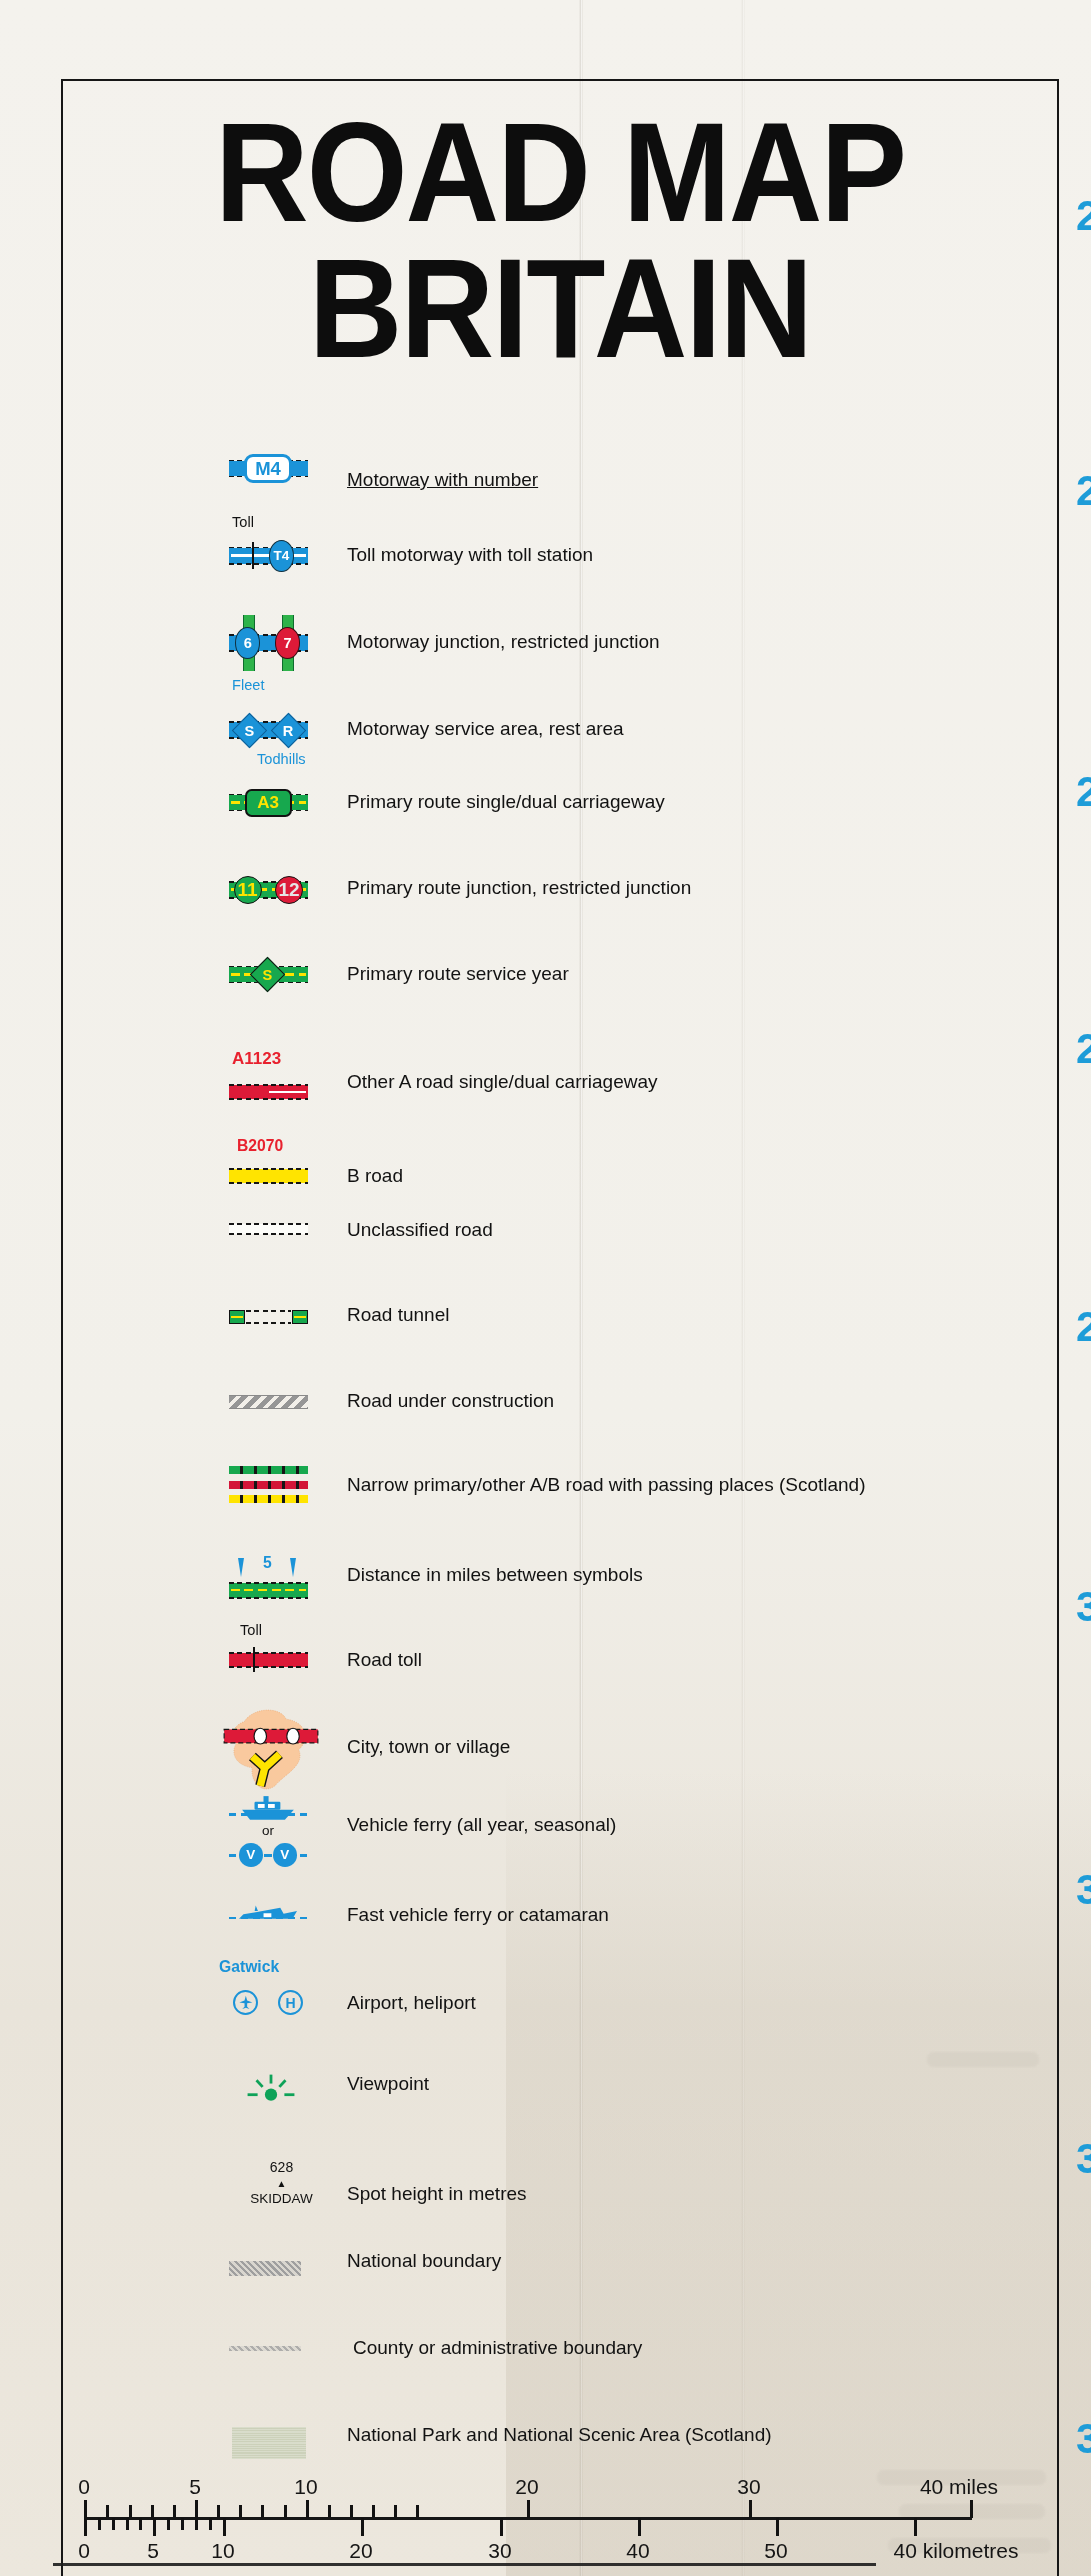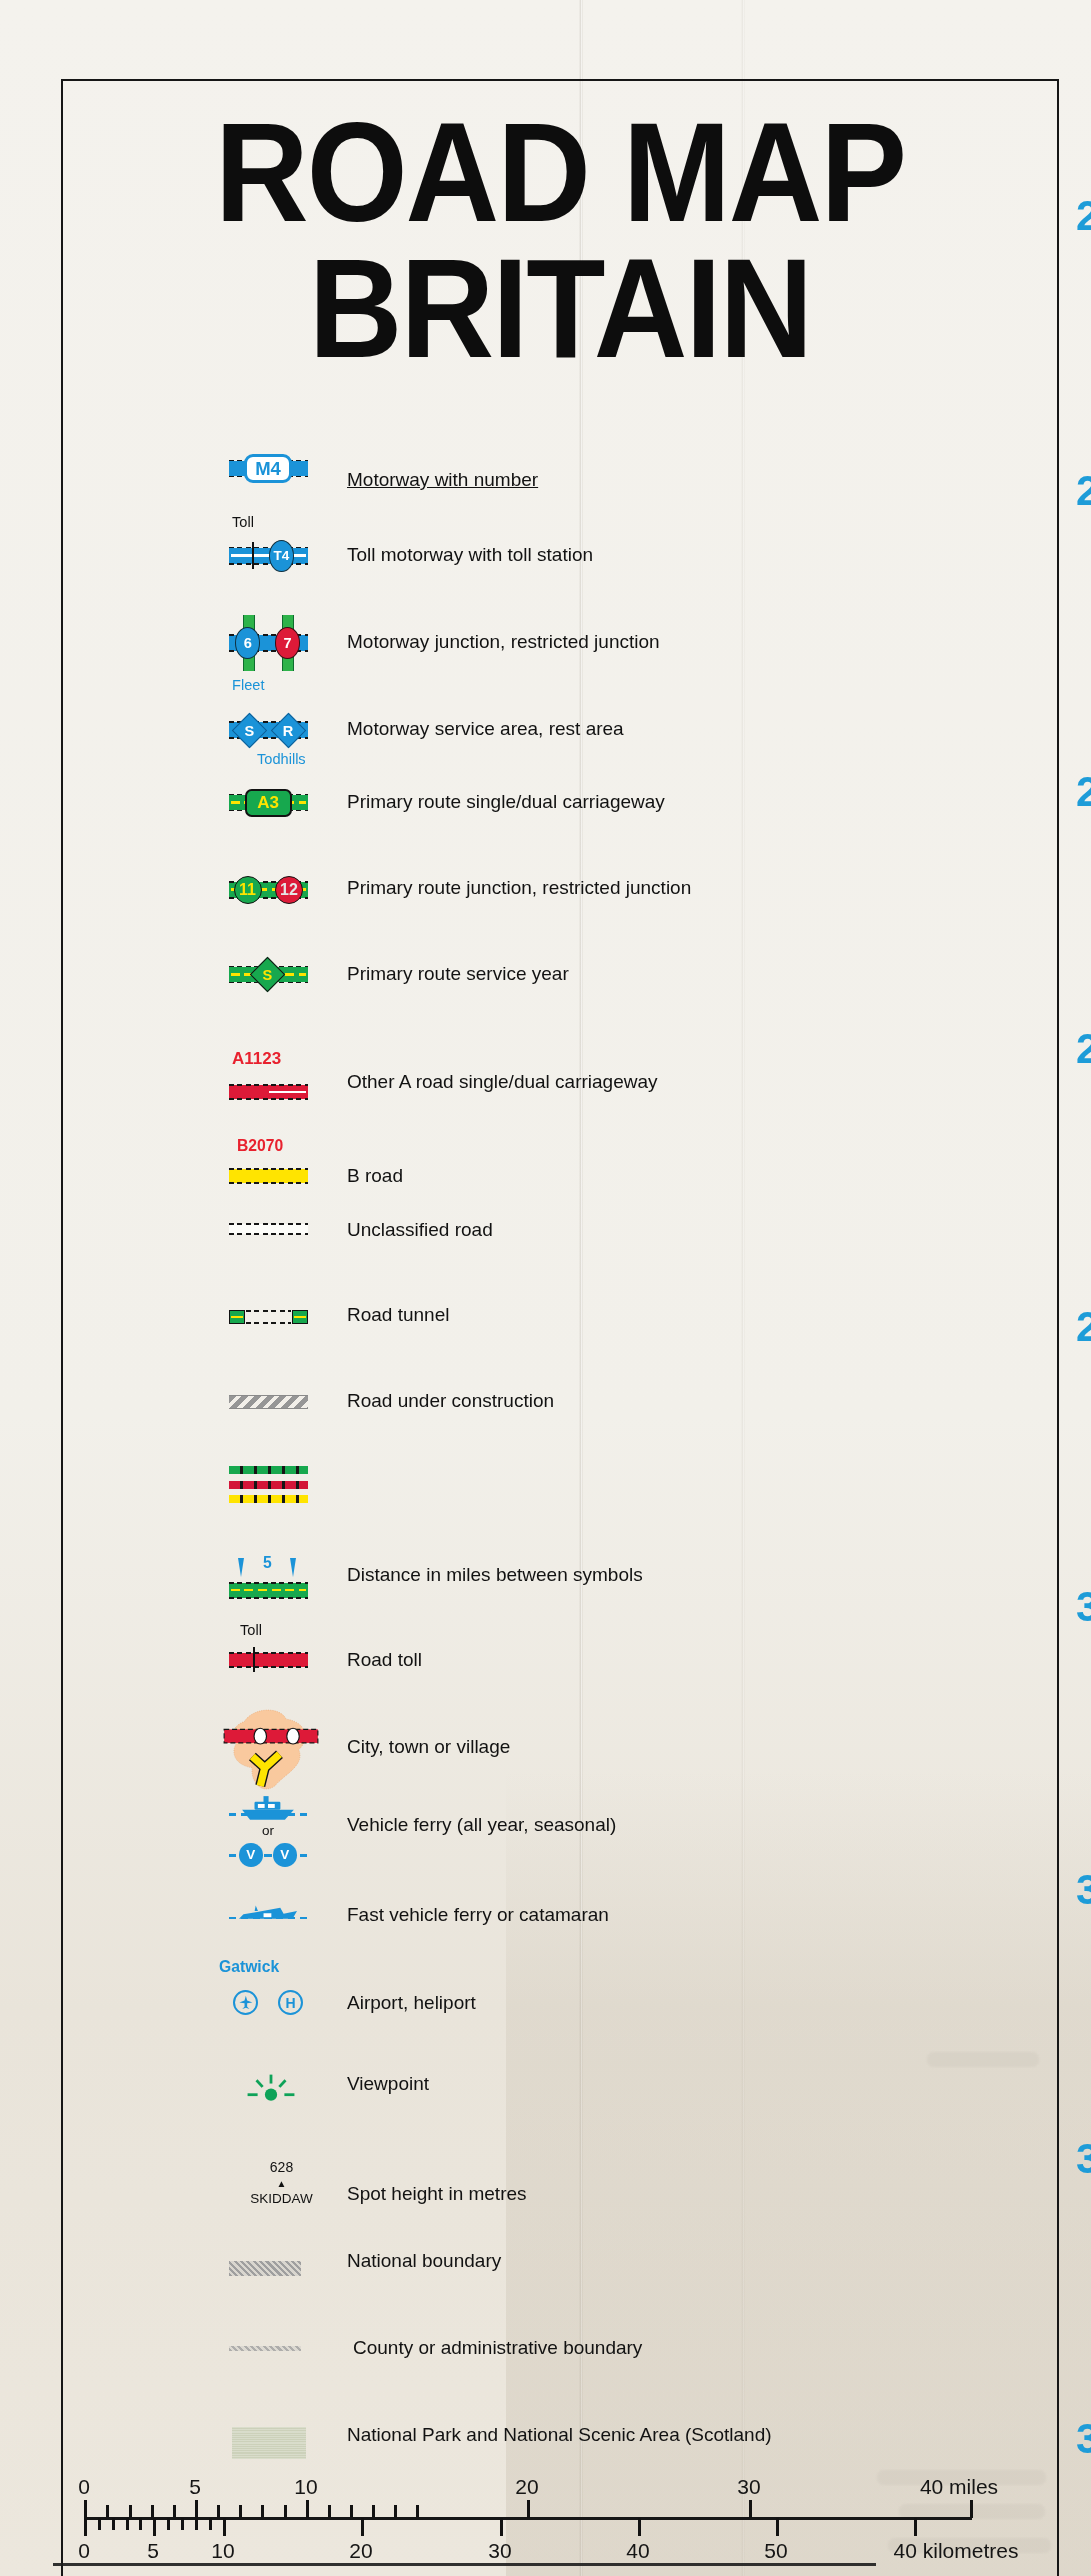--- a/index.html
+++ b/index.html
@@ -49,21 +49,21 @@
   .badge-primary{position:absolute;left:15.7px;top:0.6px;width:47px;height:28px;background:#17a84e;
     border:2.2px solid #121212;border-radius:6.7px;box-sizing:border-box;
     display:flex;align-items:center;justify-content:center;
     color:#ffe400;font-weight:bold;font-size:17px;}
   .oval{position:absolute;width:25px;height:31.5px;border-radius:50%;box-sizing:border-box;
     display:flex;align-items:center;justify-content:center;font-weight:bold;border:1.7px solid #10303f;}
   .oval.blue{background:#1b93d8;color:#fff;}
   .oval.red{background:#dd1a38;color:#fff;border-color:#3a0b12;}
   .circ{position:absolute;width:28px;height:28px;border-radius:50%;box-sizing:border-box;
     border:1.7px solid #121212;display:flex;align-items:center;justify-content:center;
-    font-weight:bold;font-size:16px;}
+    font-weight:bold;font-size:19px;}
   .circ.green{background:#17a84e;color:#ffe400;}
   .circ.red{background:#dd1a38;color:#e5e5e5;}
   .stub{position:absolute;width:10px;height:56px;background:#2eb34a;top:0;border-left:0.6px solid #0e6b2e;border-right:0.6px solid #0e6b2e;}
   .diamond{position:absolute;width:25px;height:25px;transform:rotate(45deg);box-sizing:border-box;
     display:flex;align-items:center;justify-content:center;}
   .diamond>span{transform:rotate(-45deg);font-weight:bold;font-size:14.6px;}
   .diamond.blue{background:#1b93d8;border:1.7px solid #0c5e96;color:#fff;}
   .diamond.green{background:#17a84e;border:1.7px solid #121212;color:#ffe400;}
   .tickmark{position:absolute;width:2.8px;background:#121212;}
 
@@ -243,20 +243,21 @@
     <div class="dash-h" style="left:17px;right:17px;bottom:0;"></div>
   </div>
   <div class="row-label" style="top:1223px;">Road tunnel</div>
 
   <div class="sym construction" style="top:1314px;height:12.4px;"></div>
   <div class="row-label" style="top:1309px;">Road under construction</div>
 
   <div class="narrowband nb-green" style="left:166px;top:1385px;"></div>
   <div class="narrowband nb-red" style="left:166px;top:1400px;"></div>
   <div class="narrowband nb-yellow" style="left:166px;top:1414px;"></div>
+  <div class="row-label" style="top:1393px;">Narrow primary/other A/B road with passing places (Scotland)</div>
 
   <div class="arrow-down" style="left:175px;top:1477px;"></div>
   <div class="arrow-down" style="left:227px;top:1477px;"></div>
   <div class="small-lab blue-t" style="left:200px;top:1473px;font-size:15.7px;font-weight:bold;">5</div>
   <div class="sym" style="top:1502px;height:14.6px;">
     <div class="band bg-green" style="top:0;height:14.6px;">
       <div class="dash-h t"></div>
         <div class="dash-h b"></div>
       <div class="stripe-ydash"></div>
     </div>

